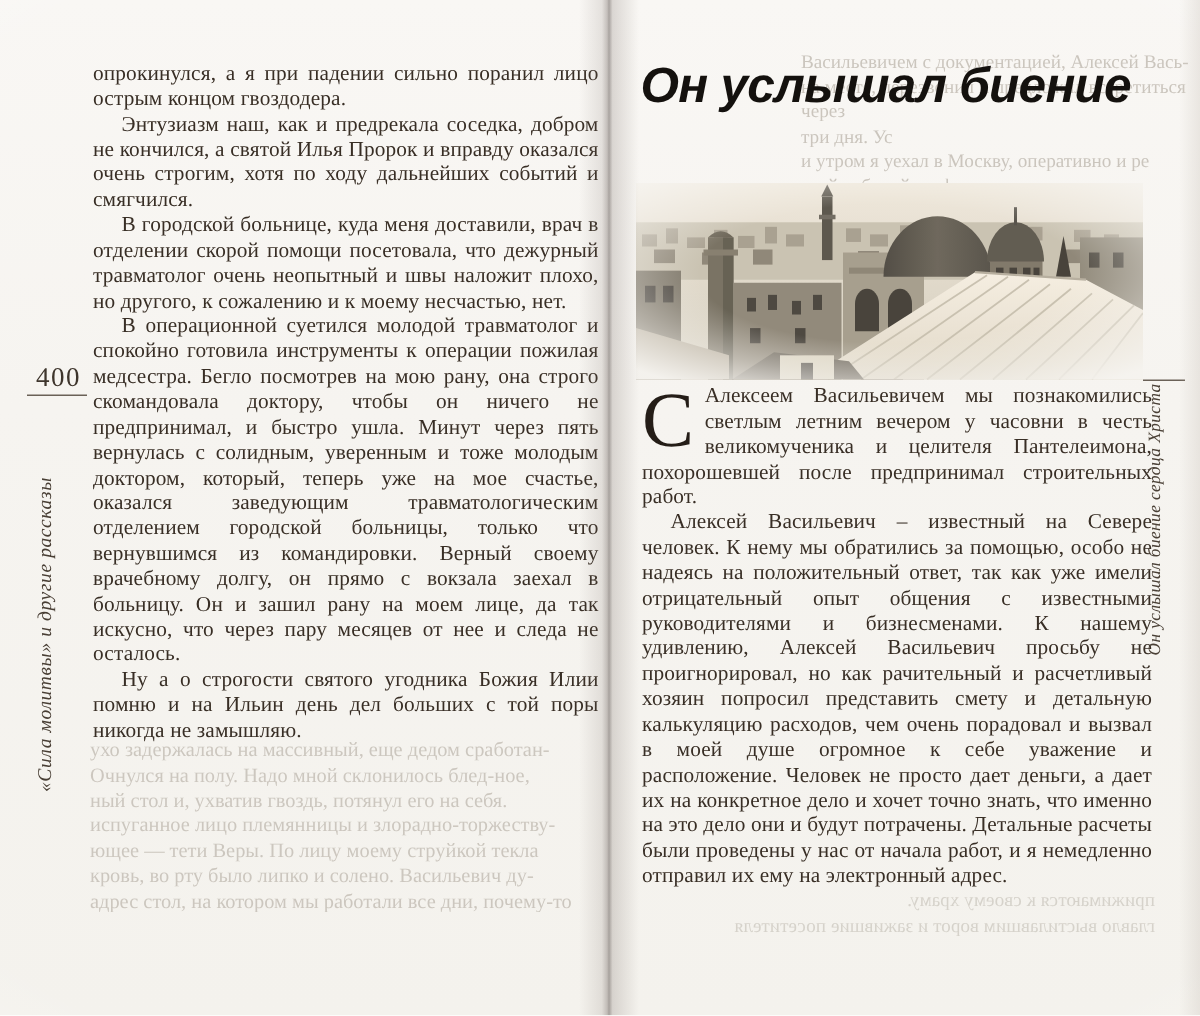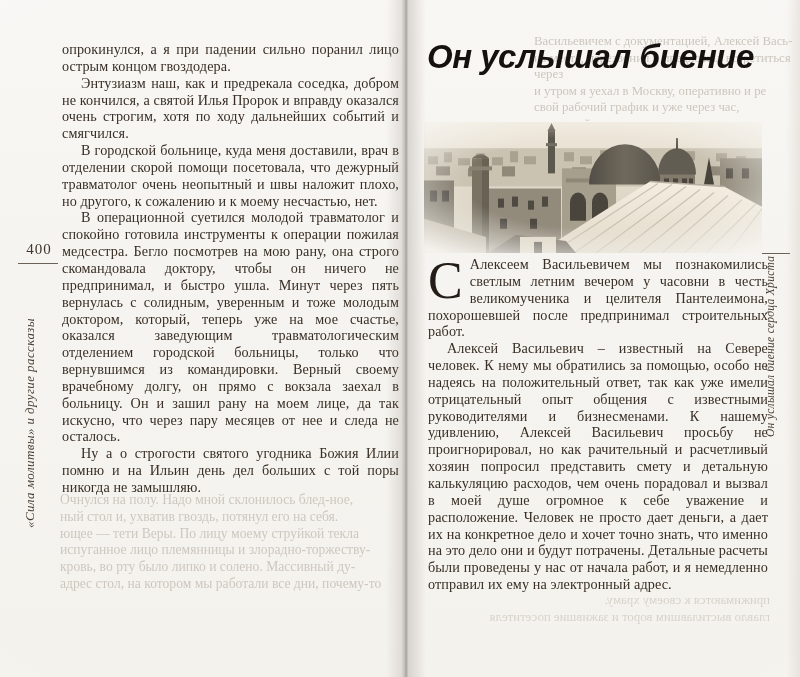--- a/index.html
+++ b/index.html
@@ -24,21 +24,21 @@
     pointer-events:none;
   }
   .edge-right{
     position:absolute;right:0;top:0;width:14px;height:677px;
     background:linear-gradient(90deg,rgba(210,204,196,0),rgba(205,198,190,.35));
   }
 
   
   .pagenum{
     position:absolute;left:22px;top:241px;width:34px;
-    font-size:15px;text-align:center;color:#3e352c;letter-spacing:1px;
+    font-size:18px;text-align:center;color:#3e352c;letter-spacing:1px;
   }
   .rule-left{position:absolute;left:18px;top:263px;width:40px;height:1px;background:#6a6157;}
   .vtitle-left{
     position:absolute;left:22px;top:283px;height:245px;
     writing-mode:vertical-rl;transform:rotate(180deg);
     font-style:italic;font-size:13px;color:#48ournal;color:#483e34;letter-spacing:.4px;white-space:nowrap;
   }
   .leftcol{
     position:absolute;left:62px;top:41px;width:337px;
     font-size:14.2px;line-height:16.85px;text-align:justify;
@@ -109,34 +109,36 @@
 
     <div class="leftcol">
       <p class="noindent">опрокинулся, а я при падении сильно поранил лицо острым концом гвоздодера.</p>
       <p>Энтузиазм наш, как и предрекала соседка, добром не кончился, а святой Илья Пророк и вправду оказался очень строгим, хотя по ходу дальнейших событий и смягчился.</p>
       <p>В городской больнице, куда меня доставили, врач в отделении скорой помощи посетовала, что дежурный травматолог очень неопытный и швы наложит плохо, но другого, к сожалению и к моему несчастью, нет.</p>
       <p>В операционной суетился молодой травматолог и спокойно готовила инструменты к операции пожилая медсестра. Бегло посмотрев на мою рану, она строго скомандовала доктору, чтобы он ничего не предпринимал, и быстро ушла. Минут через пять вернулась с солидным, уверенным и тоже молодым доктором, который, теперь уже на мое счастье, оказался заведующим травматологическим отделением городской больницы, только что вернувшимся из командировки. Верный своему врачебному долгу, он прямо с вокзала заехал в больницу. Он и зашил рану на моем лице, да так искусно, что через пару месяцев от нее и следа не осталось.</p>
       <p>Ну а о строгости святого угодника Божия Илии помню и на Ильин день дел больших с той поры никогда не замышляю.</p>
     </div>
 
     <div class="bleed bleed-left">
+      <div>ухо задержалась на массивный, еще дедом сработан-</div>
       <div>Очнулся на полу. Надо мной склонилось блед-ное,</div>
       <div>ный стол и, ухватив гвоздь, потянул его на себя.</div>
+      <div>испуганное лицо племянницы и злорадно-торжеству-</div>
       <div>ющее — тети Веры. По лицу моему струйкой текла</div>
-      <div>испуганное лицо племянницы и злорадно-торжеству-</div>
-      <div>кровь, во рту было липко и солено. Массивный ду-</div>
+      <div>кровь, во рту было липко и солено. Васильевич ду-</div>
       <div>адрес стол, на котором мы работали все дни, почему-то</div>
     </div>
   </section>
 
   <section>
 
     <div class="bleed bleed-right-top">
       <div>Васильевичем с документацией, Алексей Вась-</div>
       <div>на месте, перезвонил и предложил встретиться через</div>
+      <div>три дня. Ус</div>
       <div>и утром я уехал в Москву, оперативно и ре</div>
       <div>свой рабочий график и уже через час, серьезный и де-</div>
     </div>
 
     <h1 class="chapter-title" style="margin:0">
       <span>Он услышал биение</span>
     </h1>
 
     <div class="photo">
       <svg viewBox="0 0 338 130" preserveAspectRatio="none" aria-hidden="true">

